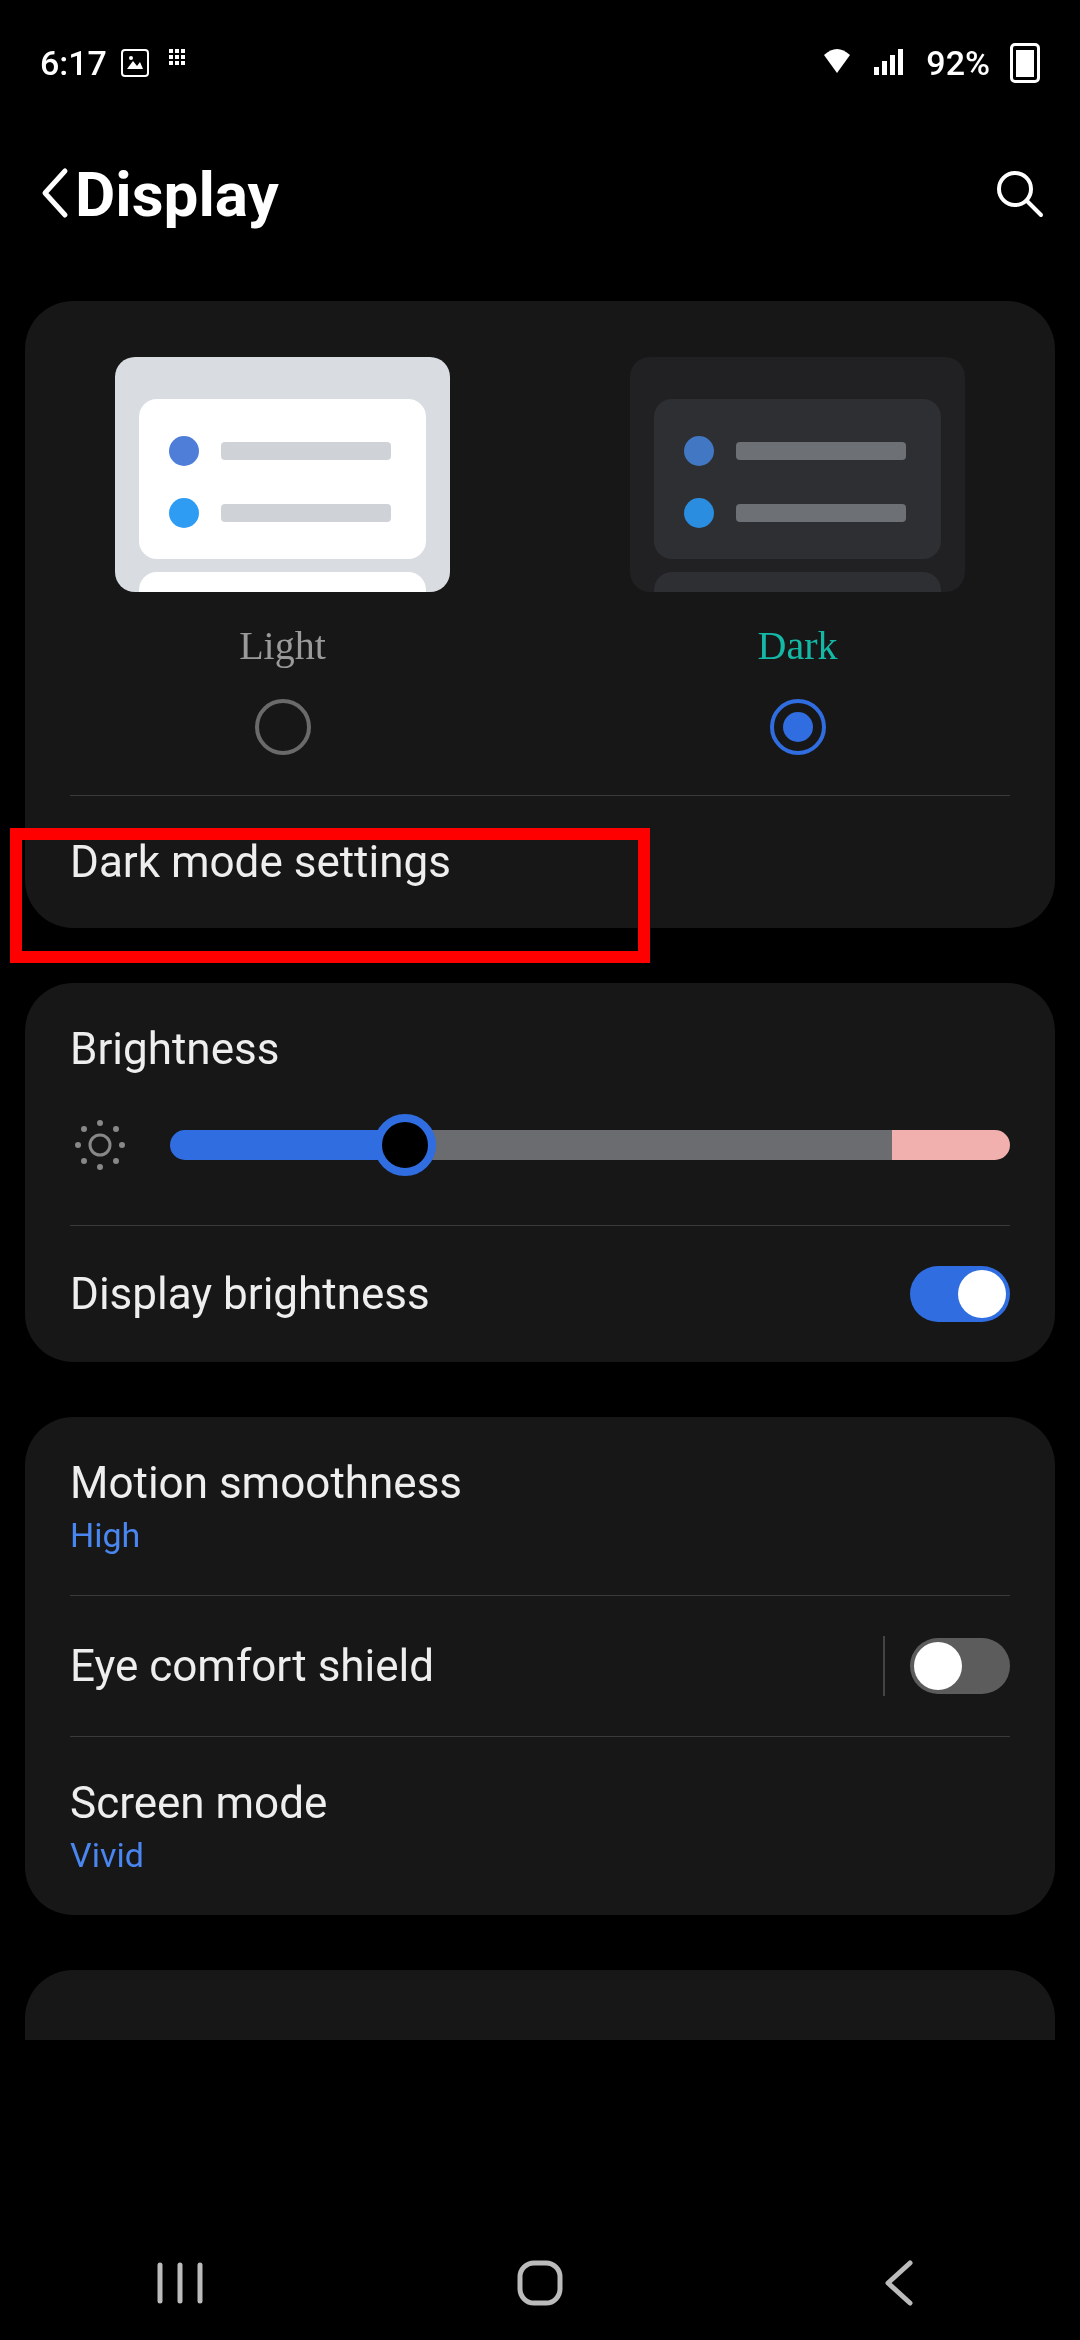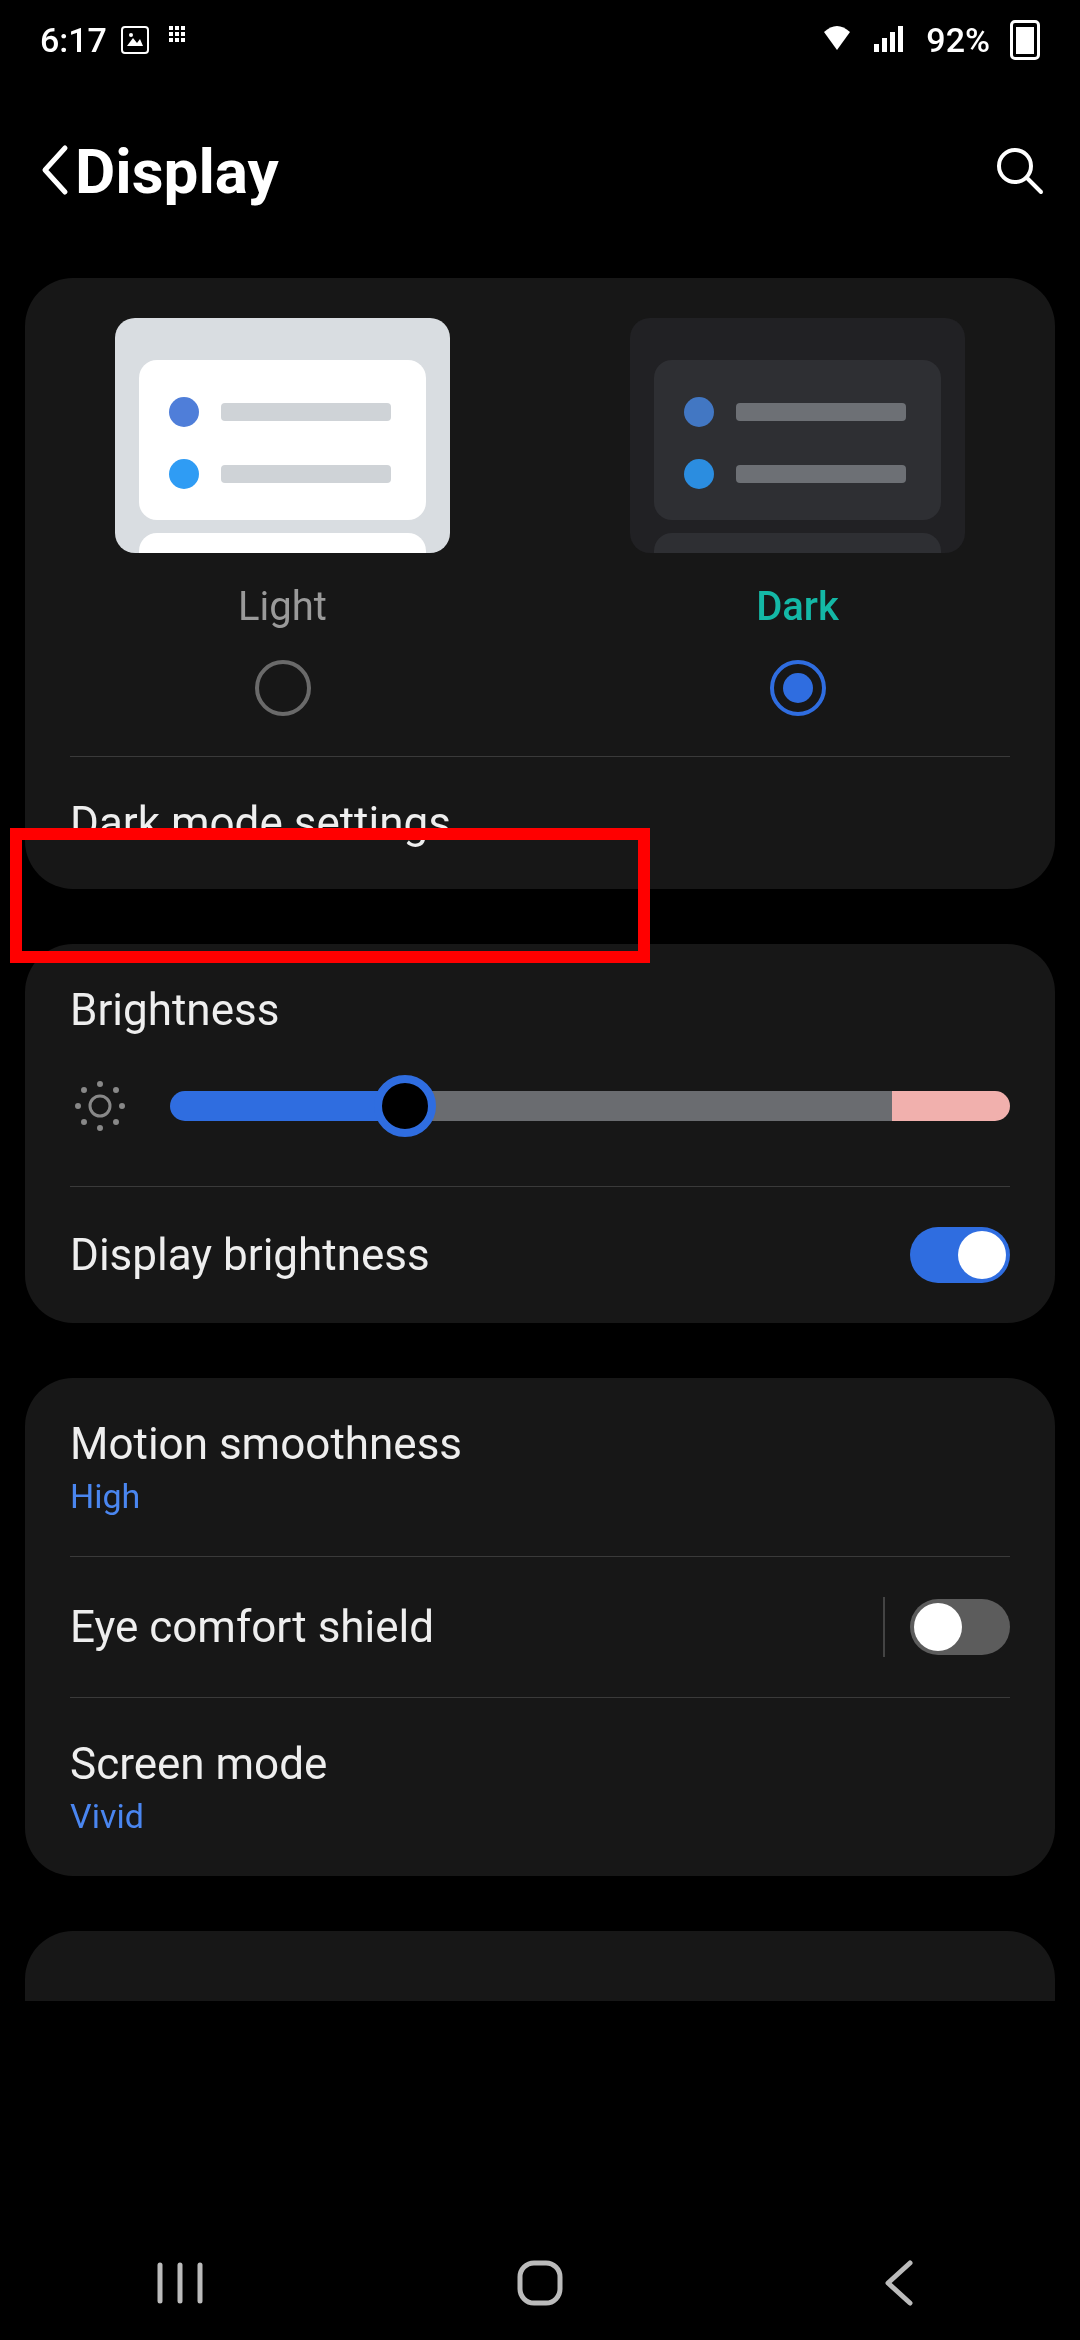--- a/index.html
+++ b/index.html
@@ -12,20 +12,21 @@
       overflow: hidden;
     }
     .status-bar {
       height: 80px;
       display: flex;
       justify-content: space-between;
       align-items: center;
       padding: 0 40px;
       font-size: 34px;
       font-weight: 500;
+      margin-top: 23px;
     }
     .status-left { display:flex; align-items:center; gap:14px; }
     .status-right { display:flex; align-items:center; gap:20px; }
     .mini-ico {
       width: 28px; height: 28px; border:2px solid #fff; border-radius:4px;
       display:inline-flex; align-items:center; justify-content:center;
     }
     .bat {
       width:30px; height:40px; border:3px solid #fff; border-radius:5px;
       position:relative;
@@ -38,21 +39,21 @@
     .search-btn { margin-left:auto; }
     .card {
       margin: 0 25px 55px 25px;
       background: #171717;
       border-radius: 48px;
       overflow: visible;
       position:relative;
     }
     .pad-row { padding: 40px 45px; }
     .divider { height:1px; background:#3a3a3a; margin:0 45px; }
-    .theme-row { display:flex; padding: 40px 0 40px 0; }
+    .theme-row { display:flex; padding: 56px 0 40px 0; font-family: Liberation Serif, serif; }
     .theme-opt { flex:1; display:flex; flex-direction:column; align-items:center; gap:30px; }
     .theme-preview {
       width: 335px; height:235px; border-radius:20px; position:relative; overflow:hidden;
     }
     .theme-preview.light-bg { background:#d9dde1; }
     .theme-preview.dark-bg { background:#212124; }
     .inner-card {
       position:absolute; left:24px; right:24px; top:42px; height:160px;
       border-radius:18px;
     }

